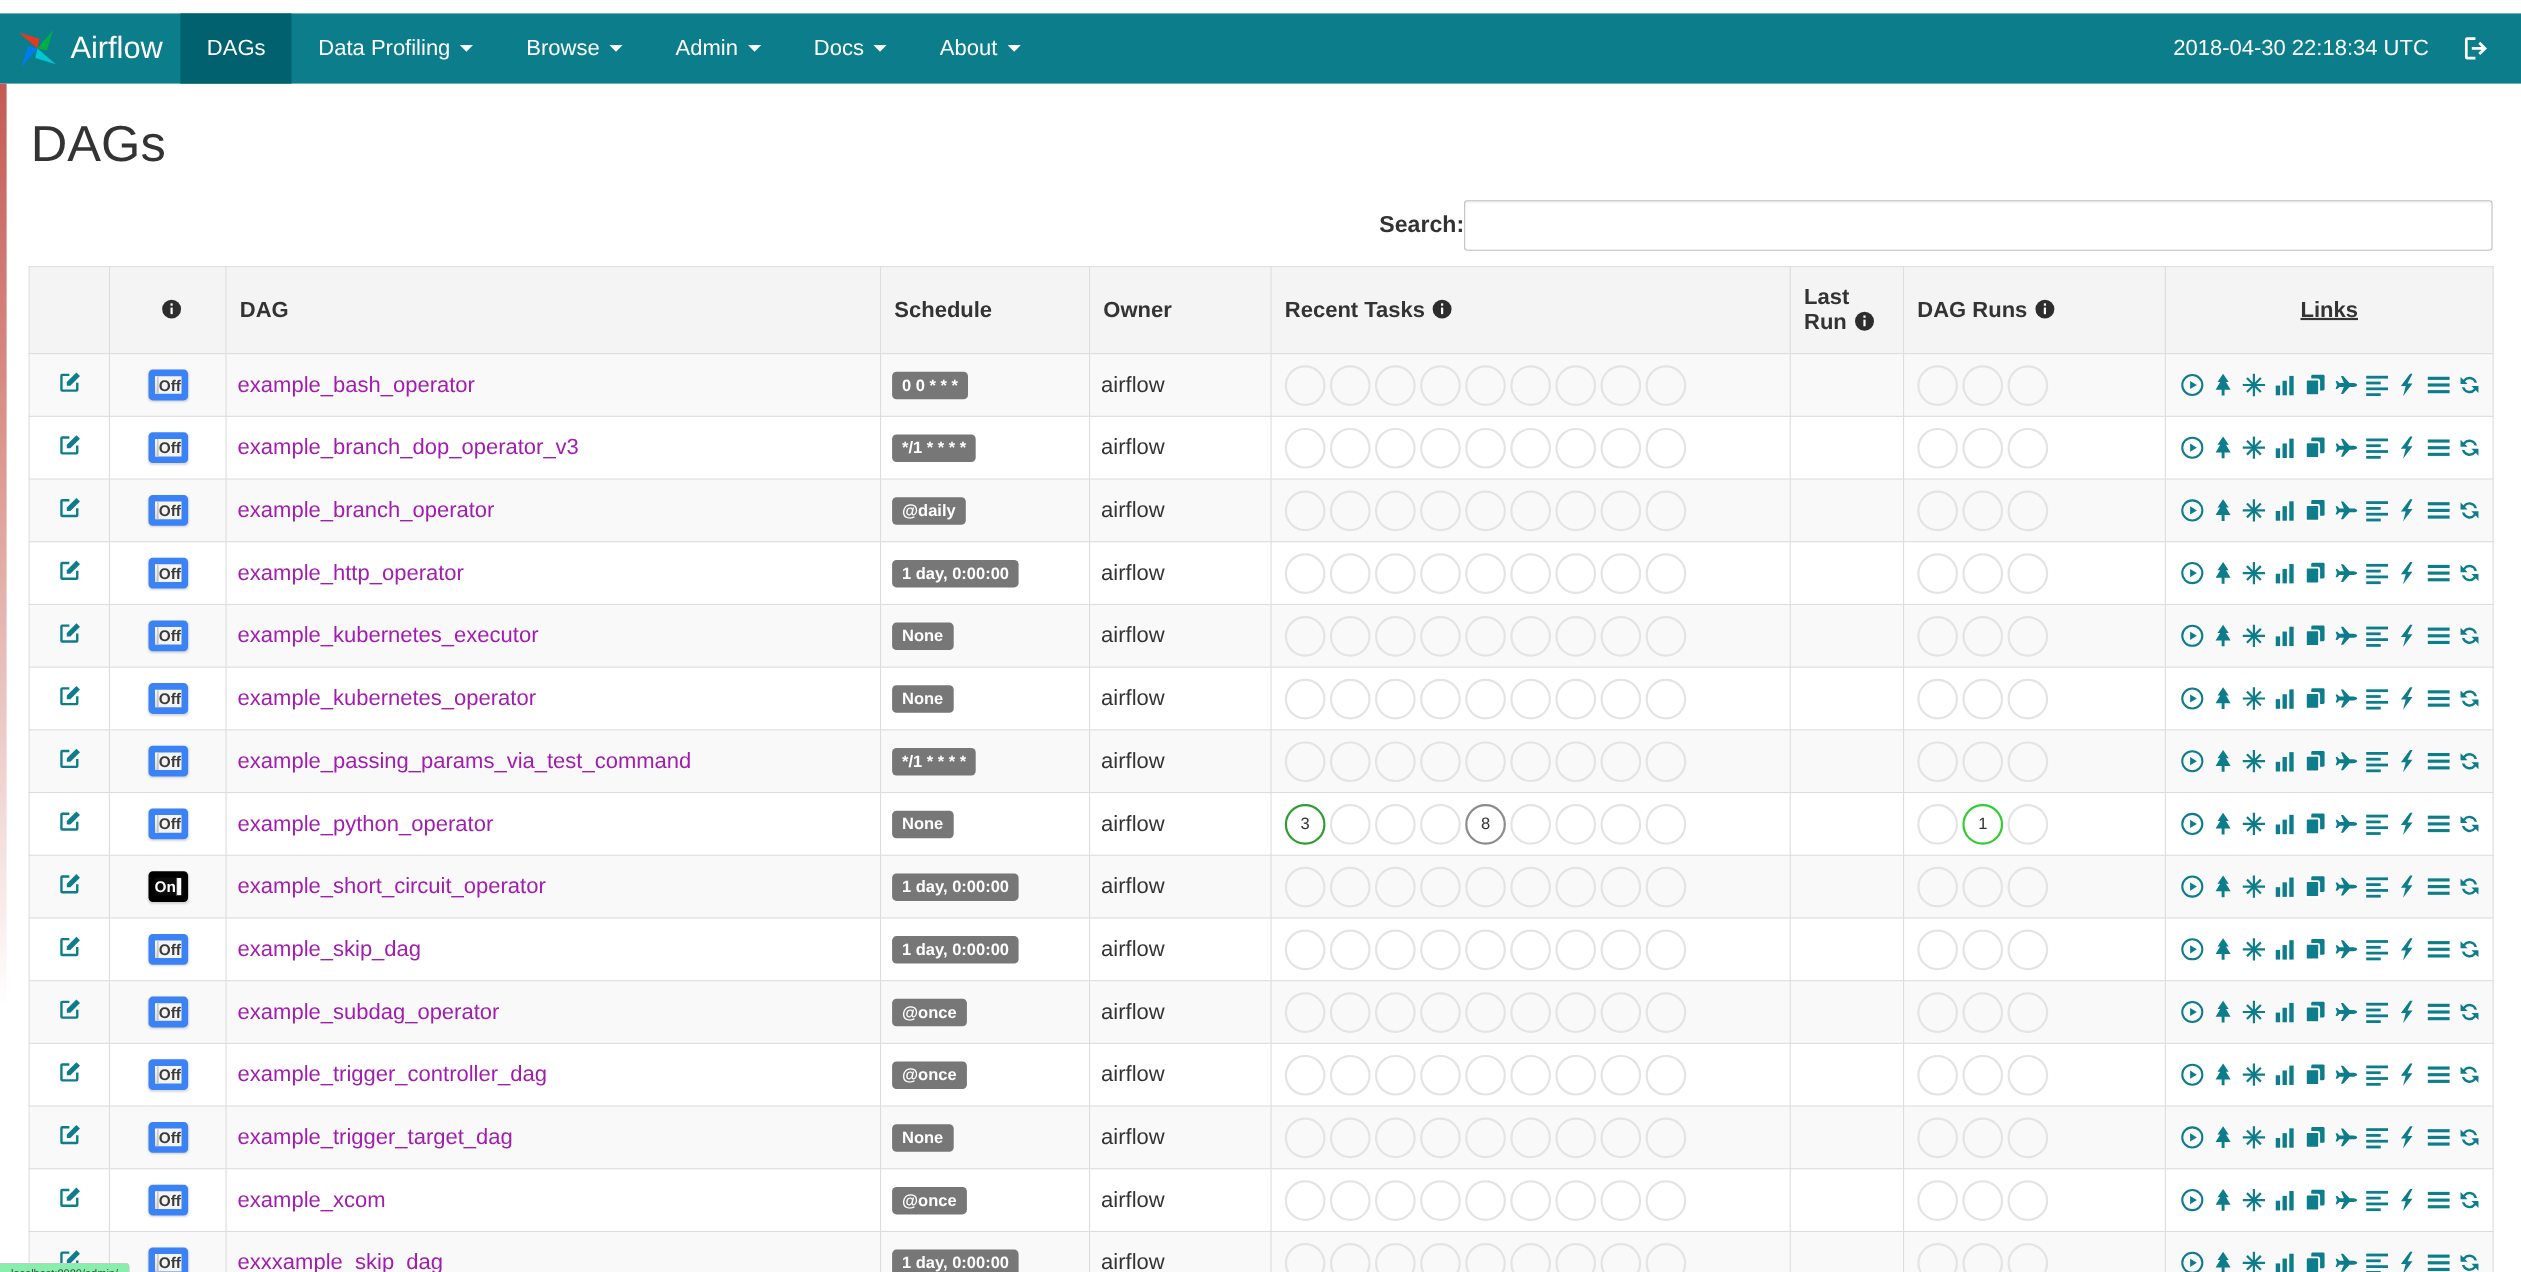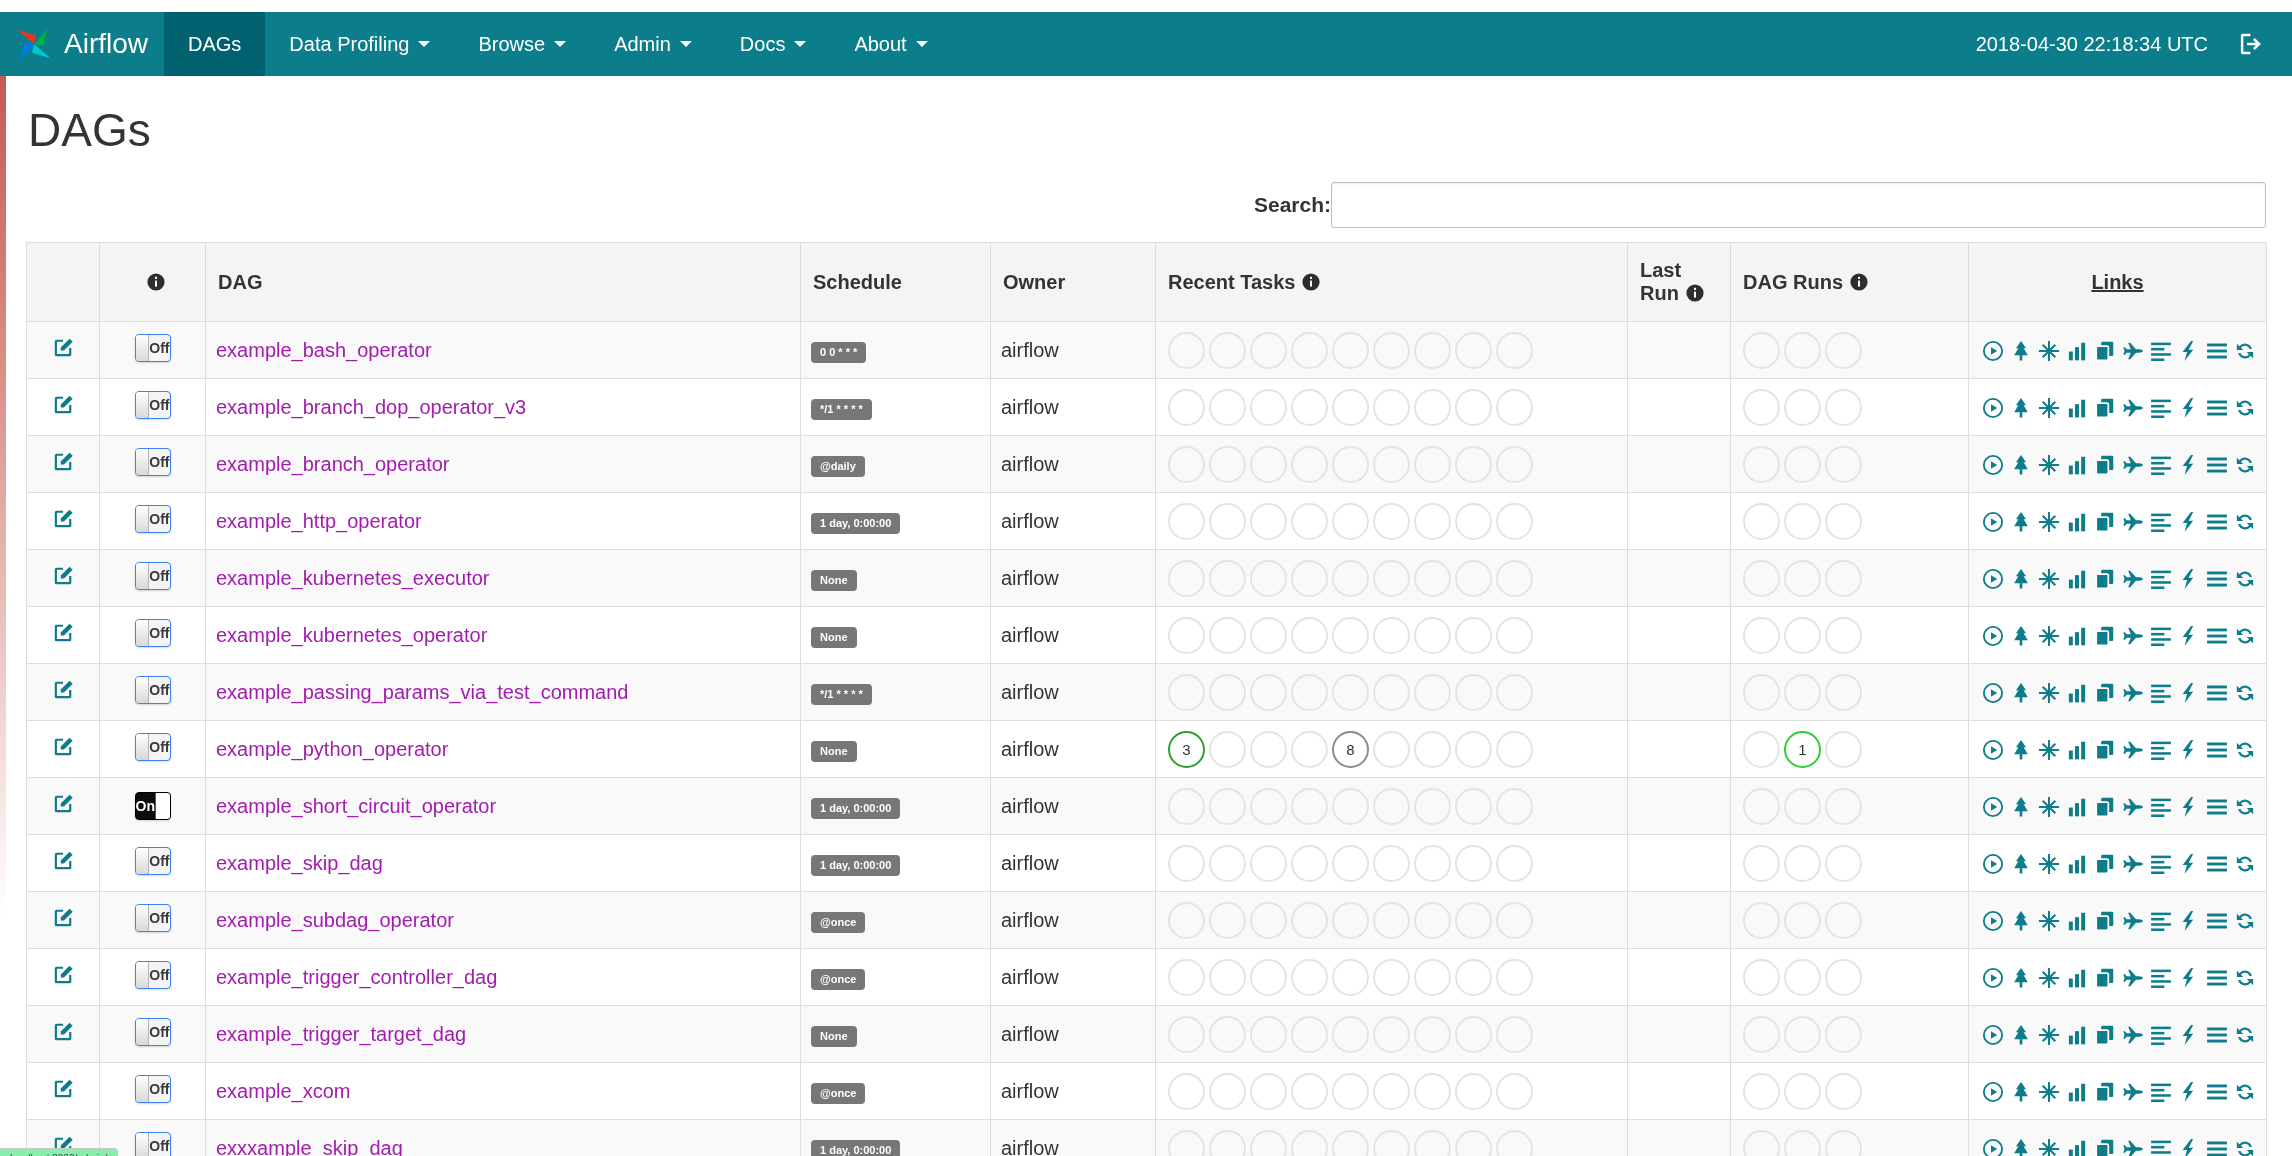--- a/index.html
+++ b/index.html
@@ -42,31 +42,31 @@
   tbody tr:nth-child(even) { background:#fff; }
   .th-wrap { display:inline; }
   .info-badge { display:inline-block; width:20px; height:20px; color:#2d2d2d; vertical-align:-3px; margin-left:6px; }
   .info-badge svg { display:block; width:100%; height:100%; }
 
   td.c-edit { text-align:center; }
   .edit-link { color:#0d7d8c; display:inline-block; width:23px; height:23px; }
   .edit-link .icon { display:block; width:23px; height:23px; }
 
   td.c-toggle { text-align:center; }
-  .toggle { display:inline-flex; align-items:stretch; width:36px; height:28px; border:1px solid #3b82f6; border-radius:4px;
+  .toggle { display:inline-flex; align-items:stretch; width:36px; height:28px; border:6px solid #3b82f6; border-radius:4px;
     overflow:hidden; background:#f4f4f4; box-shadow:0 1px 2px rgba(0,0,0,.15); font-size:14px; font-weight:bold; cursor:pointer; }
   .toggle .knob { width:19px; background:linear-gradient(#ffffff,#d8d8d8); }
   .toggle.off .knob { border-right:1px solid #b5b5b5; }
   .toggle.on { background:#0c0c0c; border-color:#000; }
   .toggle.on .knob { border-left:1px solid #555; background:#fff; }
   .toggle .tlabel { flex:1; display:flex; align-items:center; justify-content:center; color:#3a3a3a; }
   .toggle.on .tlabel { color:#fff; }
 
   a.dag-link { color:#a21caf; text-decoration:none; }
-  .sched-badge { display:inline-block; background:#777; color:#fff; font-size:11px; font-weight:bold;
+  .sched-badge { display:inline-block; background:#777; color:#fff; font-size:15px; font-weight:bold;
     padding:5px 9px; border-radius:4px; white-space:nowrap; line-height:1; }
   td.c-owner { color:#333; }
 
   .circles { display:flex; align-items:center; }
   .circle { display:inline-flex; align-items:center; justify-content:center; width:37px; height:37px; border:2px solid #e4e4e4;
     border-radius:50%; margin:0 2px; font-size:15px; color:#333; background:transparent; flex:0 0 auto; }
   .circle.marked { border-width:2.5px; }
 
   td.c-links { text-align:center; white-space:nowrap; }
   .link-icon { display:inline-block; width:22px; height:22px; margin:0 3px; color:#0d7d8c; vertical-align:middle; }

